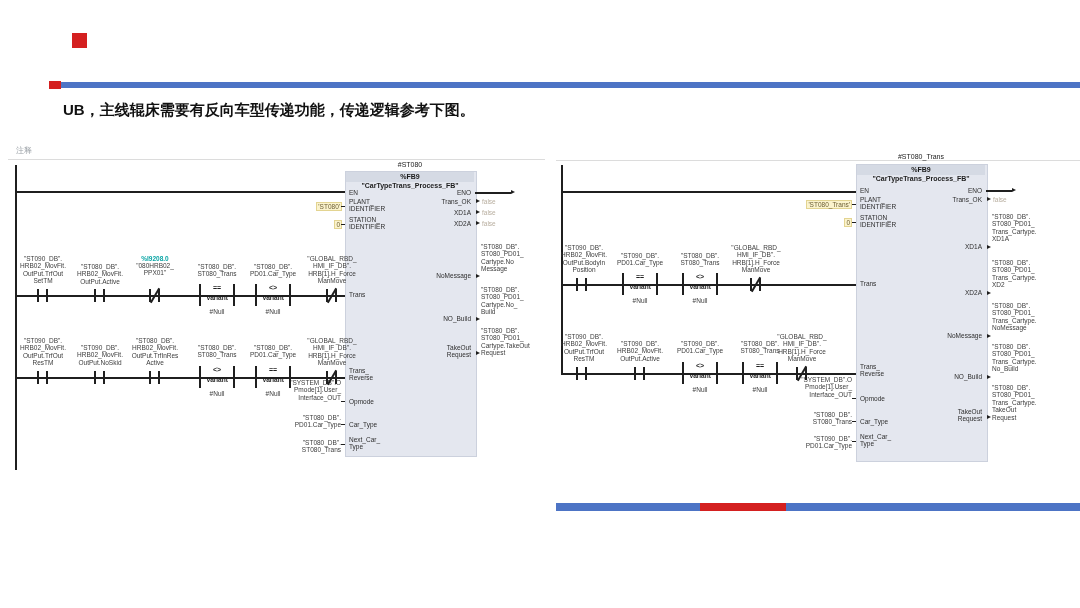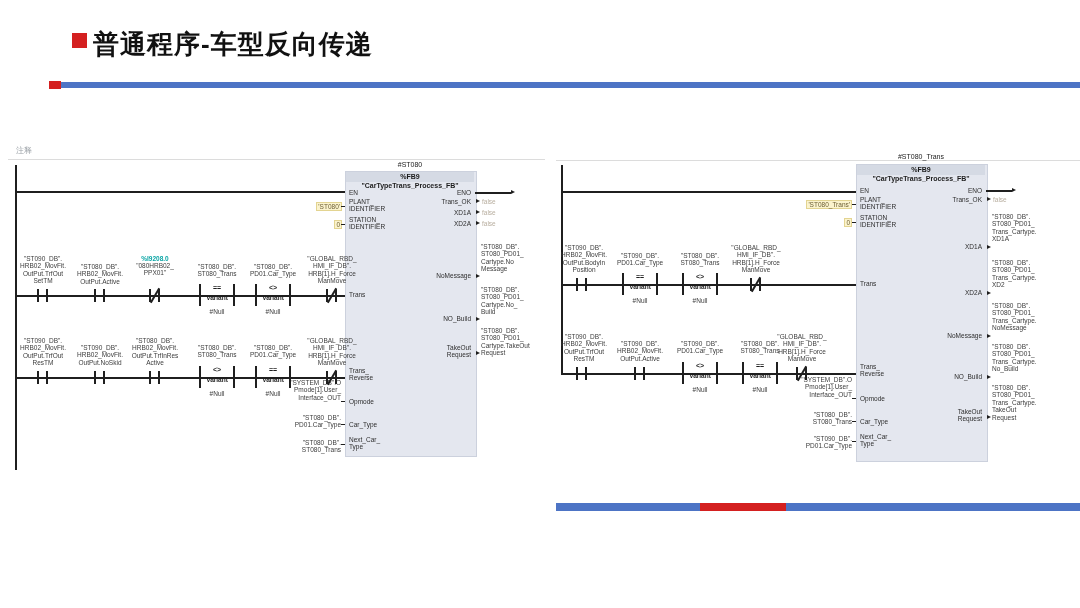--- a/index.html
+++ b/index.html
@@ -39,24 +39,24 @@
   .tri{position:absolute;width:0;height:0;border-top:2.5px solid transparent;border-bottom:2.5px solid transparent;border-left:4px solid #1f1f1f;}
   .bbar{position:absolute;left:556px;top:503px;width:524px;height:8px;background:#4d74c5;}
   .bbar .rseg{position:absolute;left:144px;top:0;width:86px;height:8px;background:#d42020;}
 </style>
 </head>
 <body>
 
 <div id="page">
 
   <div class="bullet"></div>
-  <h1 class="title">普通程序-车型反向传递</h1>
   <div class="hrule">
       <i class="rseg"></i>
     </div>
+  <div class="subtitle">UB，主线辊床需要有反向车型传递功能，传递逻辑参考下图。</div>
 
   <div class="dg" style="left:8px;top:143px;width:537px;height:350px;">
     <div class="cmt" style="left:8px;top:2px;">注释</div>
     <div class="sep" style="left:0;top:16px;width:537px;"></div>
 
     <div class="vw" style="left:7px;top:22px;height:305px;"></div>
     <div class="hw" style="left:7px;top:48px;width:330px;"></div>
     <div class="hw" style="left:7px;top:152px;width:330px;"></div>
     <div class="hw" style="left:7px;top:234px;width:330px;"></div>
 

